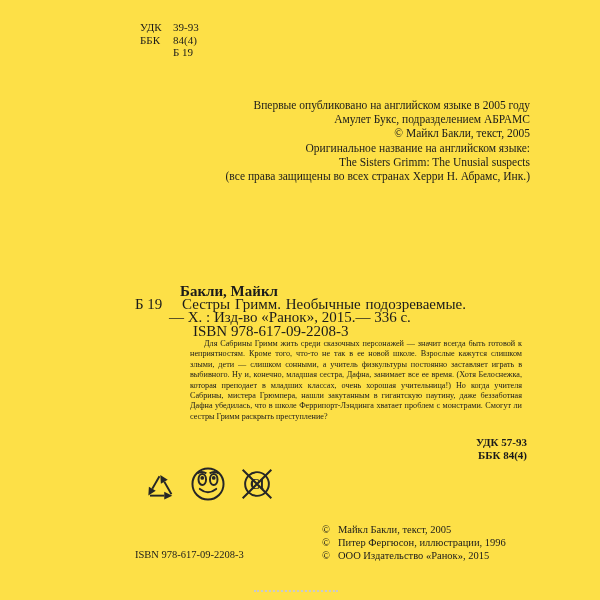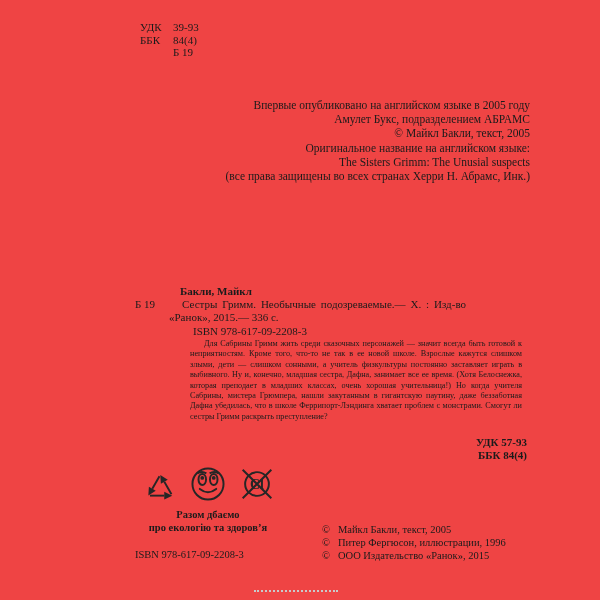--- a/index.html
+++ b/index.html
@@ -1,42 +1,42 @@
 <!DOCTYPE html>
 <html><head>
 <meta charset="utf-8">
 <style>
   html,body{margin:0;padding:0;background:#e8e8e8;}
   #page{
-    width:600px;height:600px;position:relative;background:#ef4444;
+    width:600px;height:600px;position:relative;background:#fde047;
     font-family:"Liberation Serif","DejaVu Serif",serif;color:#1b1b1b;
     margin:0 auto;overflow:hidden;
   }
   
   .top-codes{position:absolute;top:21px;left:140px;font-size:11px;line-height:12.5px;}
   .tc-row{display:flex;}
   .tc-label{width:33px;}
   
   .pub{position:absolute;top:98px;left:70px;width:460px;text-align:right;
        font-size:11.5px;line-height:14.2px;}
   
-  .catalog{position:absolute;top:285px;left:135px;width:350px;font-size:11px;line-height:13.2px;}
+  .catalog{position:absolute;top:285px;left:135px;width:350px;font-size:15px;line-height:13.2px;}
   .cat-author{font-weight:bold;margin-left:45px;}
   .cat-row{position:relative;}
   .cat-code{position:absolute;left:0;top:0;}
   .cat-entry{margin-left:34px;width:297px;text-align:justify;text-indent:13px;}
   .cat-isbn{margin-left:58px;}
   
   .annotation{position:absolute;top:339px;left:190px;width:332px;
       font-size:8.2px;line-height:10.4px;text-align:justify;text-indent:14px;}
   
   .codes-right{position:absolute;top:436px;right:73px;text-align:right;
       font-weight:bold;font-size:11px;line-height:12.5px;}
   
-  .eco{position:absolute;top:464px;left:136px;width:144px;text-align:center;}
+  .eco{position:absolute;top:464px;left:136px;width:144px;text-align:left;}
   .eco-icons{display:flex;justify-content:center;align-items:flex-end;gap:13px;height:38px;}
   .eco-icons svg{display:block;}
   .eco-text{font-weight:bold;font-size:10.5px;line-height:13px;margin-top:6px;white-space:nowrap;}
   
   .footer-isbn{position:absolute;top:549px;left:135px;font-size:10.5px;}
   .copyrights{position:absolute;top:523px;left:322px;font-size:10.5px;line-height:13px;}
   .cr-line{display:flex;gap:8px;}
   .cut-line{position:absolute;top:590px;left:254px;width:84px;border-top:2px dotted #c9c9c9;}
   .ico{stroke:#262626;fill:none;stroke-width:2.4;}
 </style>
@@ -118,24 +118,20 @@
         </svg>
       </span>
       <span>
         <svg width="36" height="36" viewBox="0 0 44 44">
           <circle class="ico" cx="22" cy="22" r="14.5" fill="#ffffff"></circle>
           <text x="22" y="28" text-anchor="middle" font-family="Liberation Serif, DejaVu Serif, serif" font-size="17" font-weight="bold" fill="#262626">Cl</text>
           <path class="ico" stroke-width="2" d="M4.5 4.5 L39.5 39.5 M39.5 4.5 L4.5 39.5"></path>
         </svg>
       </span>
     </div>
-    <div class="eco-text">
-      <div>Разом дбаємо</div>
-      <div>про екологію та здоров’я</div>
-    </div>
   </div>
 
   <div class="footer-isbn">ISBN 978-617-09-2208-3</div>
 
   <div class="copyrights">
     <div class="cr-line">
       <span>©</span>
       <span>Майкл Бакли, текст, 2005</span>
     </div>
     <div class="cr-line">

